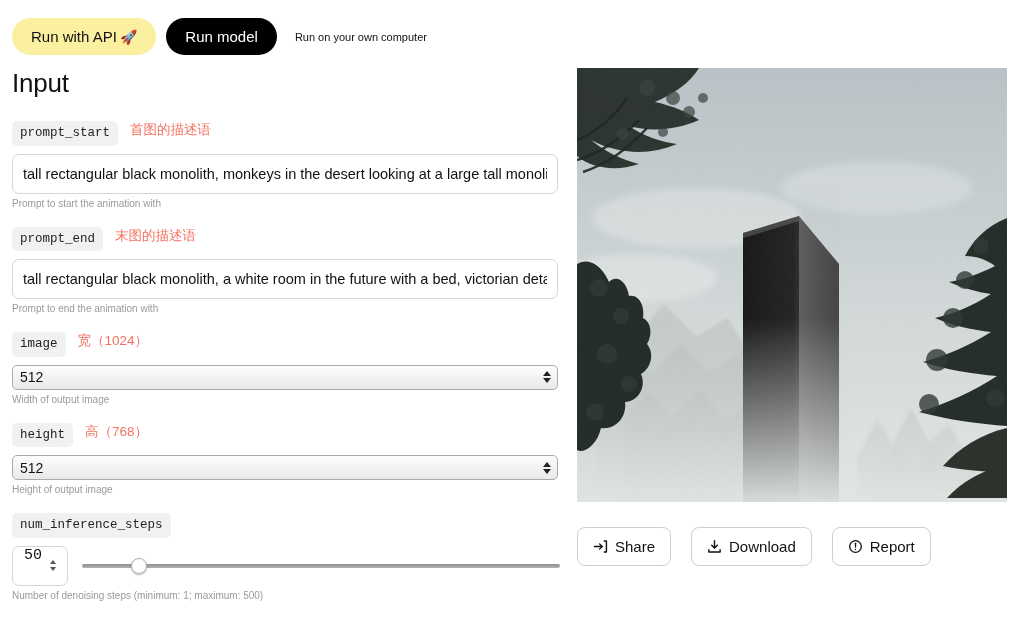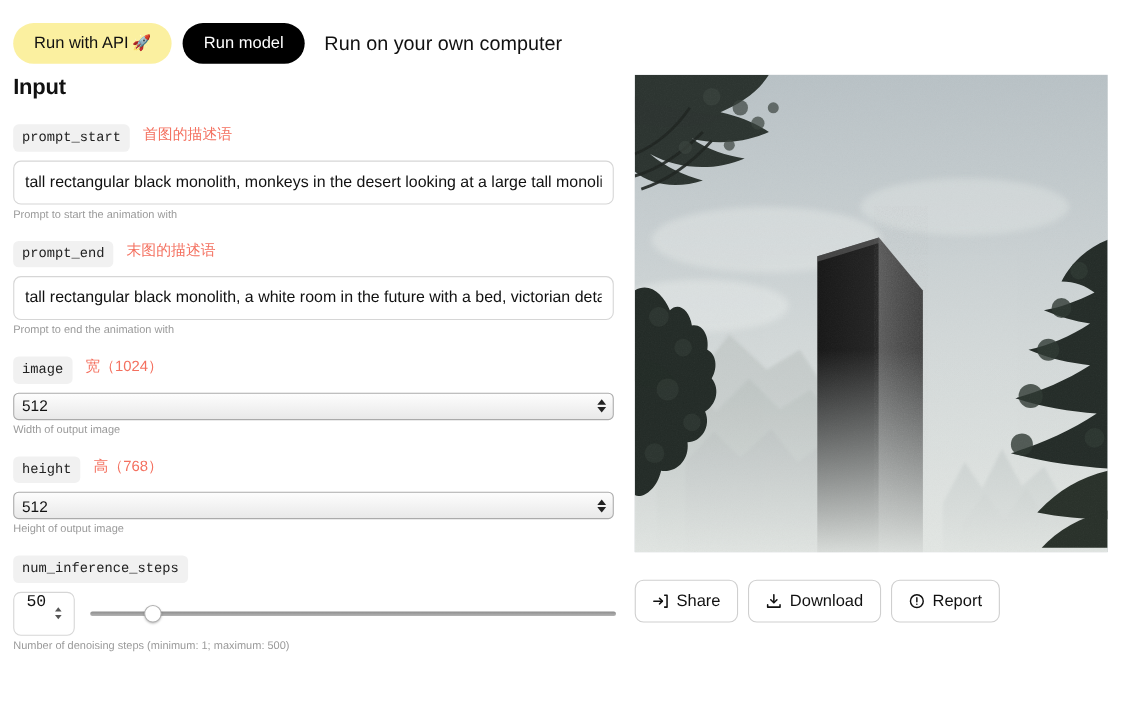--- a/index.html
+++ b/index.html
@@ -23,30 +23,30 @@
     font-family: "Liberation Sans", sans-serif;
     font-size: 15px; line-height: 1;
     padding: 11px 19px;
     border-radius: 999px;
     white-space: nowrap;
   }
   .pill-dark { background: #000000; color: #ffffff; font-weight: 500; }
   .pill-yellow { background: #fbf0a0; color: #111111; font-weight: 500; }
   .rocket { font-size: 14px; margin-left: 3px; }
   .plainlink {
-    font-size: 18px; color: #111111; text-decoration: none;
+    font-size: 11px; color: #111111; text-decoration: none;
     padding: 11px 8px; cursor: pointer; white-space: nowrap;
   }
 
   
   .col-input  { position: absolute; left: 12px;  top: 68px; width: 548px; }
   .col-output { position: absolute; left: 577px; top: 68px; width: 430px; }
 
   .section-title {
-    font-size: 20px; font-weight: 700; color: #111111;
+    font-size: 26px; font-weight: 400; color: #111111;
     margin: 0 0 22px 0; letter-spacing: -0.2px;
   }
 
   
   .field { margin-bottom: 18px; }
   .labelrow { display: flex; gap: 12px; margin-bottom: 8px; }
   .chip {
     display: inline-block;
     background: #f1f1f1; color: #222222;
     font-family: "Liberation Mono", monospace;
@@ -145,21 +145,21 @@
   .outimg {
     position: relative;
     width: 430px; height: 434px;
     overflow: hidden;
     background: #c7cdd0;
     margin-bottom: 25px;
   }
   .outimg svg { display: block; width: 100%; height: 100%; }
 
   
-  .outbtns { display: flex; gap: 9px; }
+  .outbtns { display: flex; gap: 20px; }
   .obtn {
     display: inline-flex; align-items: center; gap: 7px;
     background: #ffffff; color: #111111;
     border: 1px solid #cfcfcf; border-radius: 8px;
     font-family: "Liberation Sans", sans-serif;
     font-size: 15px; line-height: 1;
     padding: 11px 15px; cursor: pointer;
     white-space: nowrap;
   }
   .obtn svg { display: block; }

